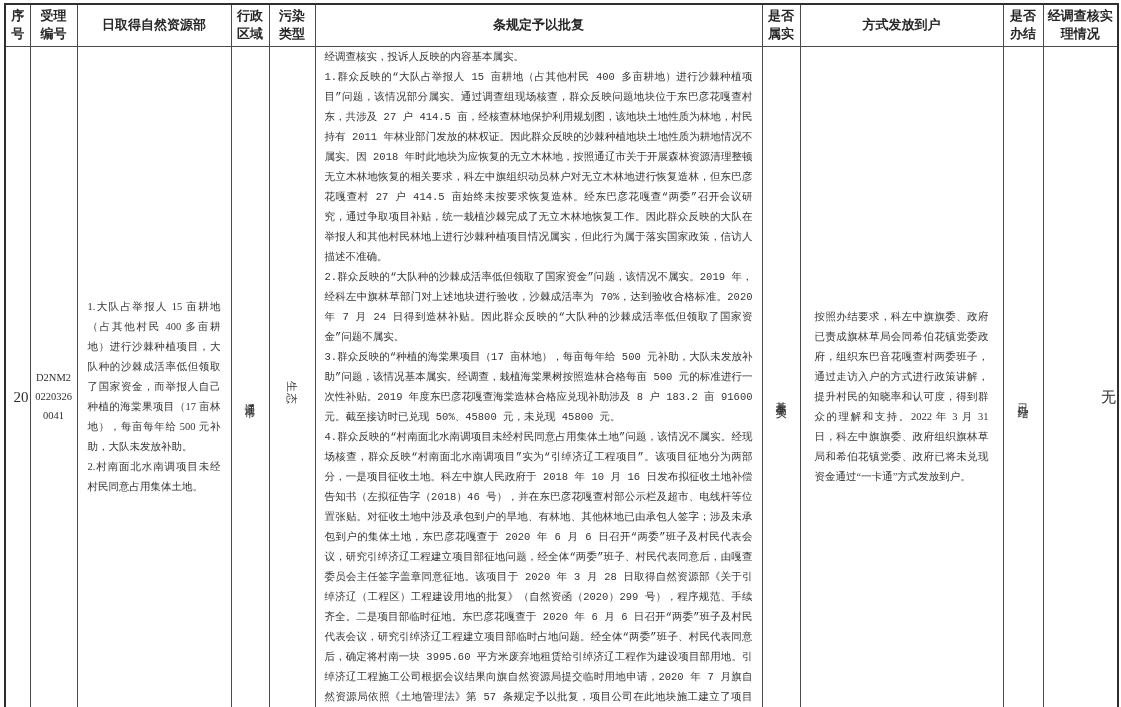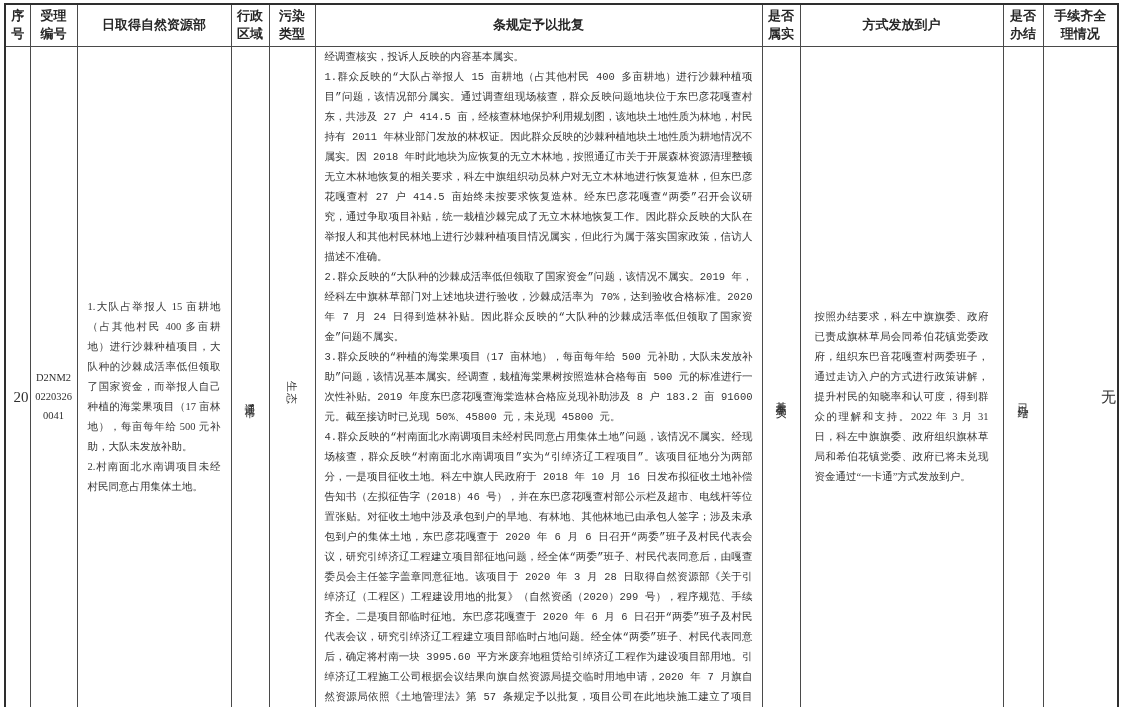--- a/index.html
+++ b/index.html
@@ -76,21 +76,21 @@
         <th>行政
 区域</th>
         <th>污染
 类型</th>
         <th>条规定予以批复</th>
         <th>是否
 属实</th>
         <th>方式发放到户</th>
         <th>是否
 办结</th>
-        <th>手续齐全
+        <th>经调查核实
 理情况</th>
       </tr>
     </thead>
     <tbody>
       <tr>
         <td class="center">20</td>
         <td class="caseid">D2NM202203260041</td>
         <td class="paratext">1.大队占举报人 15 亩耕地（占其他村民 400 多亩耕地）进行沙棘种植项目，大队种的沙棘成活率低但领取了国家资金，而举报人自己种植的海棠果项目（17 亩林地），每亩每年给 500 元补助，大队未发放补助。
 2.村南面北水南调项目未经村民同意占用集体土地。</td>
         <td class="vcell"><span class="v-upright">通辽市</span></td>

